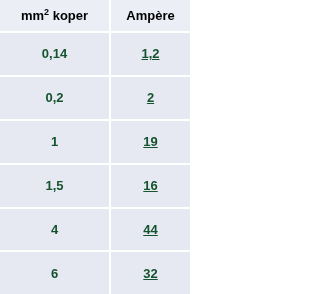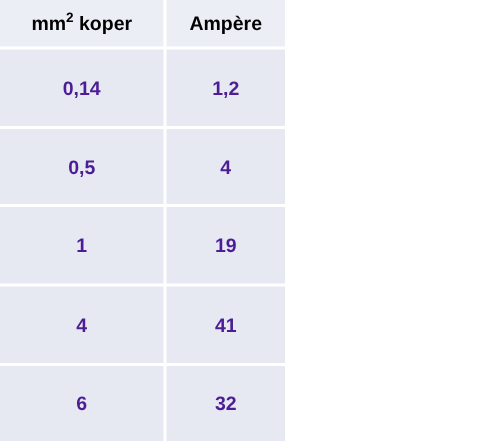--- a/index.html
+++ b/index.html
@@ -51,33 +51,34 @@
   }
 
   thead th sup {
     font-size: 9px;
     vertical-align: super;
     line-height: 0;
   }
 
   tbody td {
     background: #e6e9f2;
-    color: #4c1d95;
+    color: #14532d;
     font-size: 13px;
     font-weight: bold;
     text-align: center;
     vertical-align: middle;
     height: 29px;
     padding: 0 8px;
     border: 0;
     border-bottom: 2px solid #ffffff;
     border-right: 2px solid #ffffff;
   }
   tbody td:last-child {
     border-right: 0;
+    text-decoration: underline;
   }
   tbody tr:last-child td {
     border-bottom: 0;
   }
 </style>
 </head>
 <body>
 
 <div id="wire-table">
   <table class="amp-table">
@@ -90,30 +91,34 @@
         <th><span>mm</span><sup>2</sup><span> koper</span></th>
         <th>Ampère</th>
       </tr>
     </thead>
     <tbody>
       <tr>
         <td>0,14</td>
         <td>1,2</td>
       </tr>
       <tr>
-        <td>0,5</td>
-        <td>4</td>
+        <td>0,2</td>
+        <td>2</td>
       </tr>
       <tr>
         <td>1</td>
         <td>19</td>
       </tr>
       <tr>
+        <td>1,5</td>
+        <td>16</td>
+      </tr>
+      <tr>
         <td>4</td>
-        <td>41</td>
+        <td>44</td>
       </tr>
       <tr>
         <td>6</td>
         <td>32</td>
       </tr>
     </tbody>
   </table>
 </div>
 
 </body></html>

